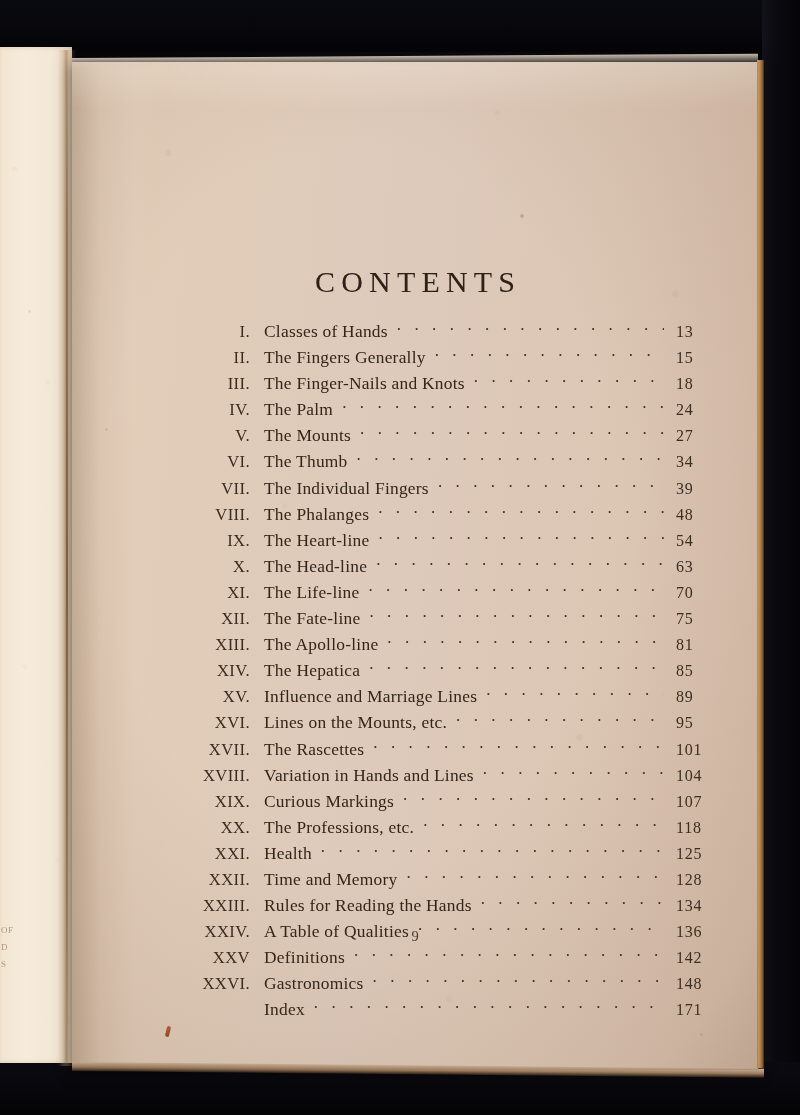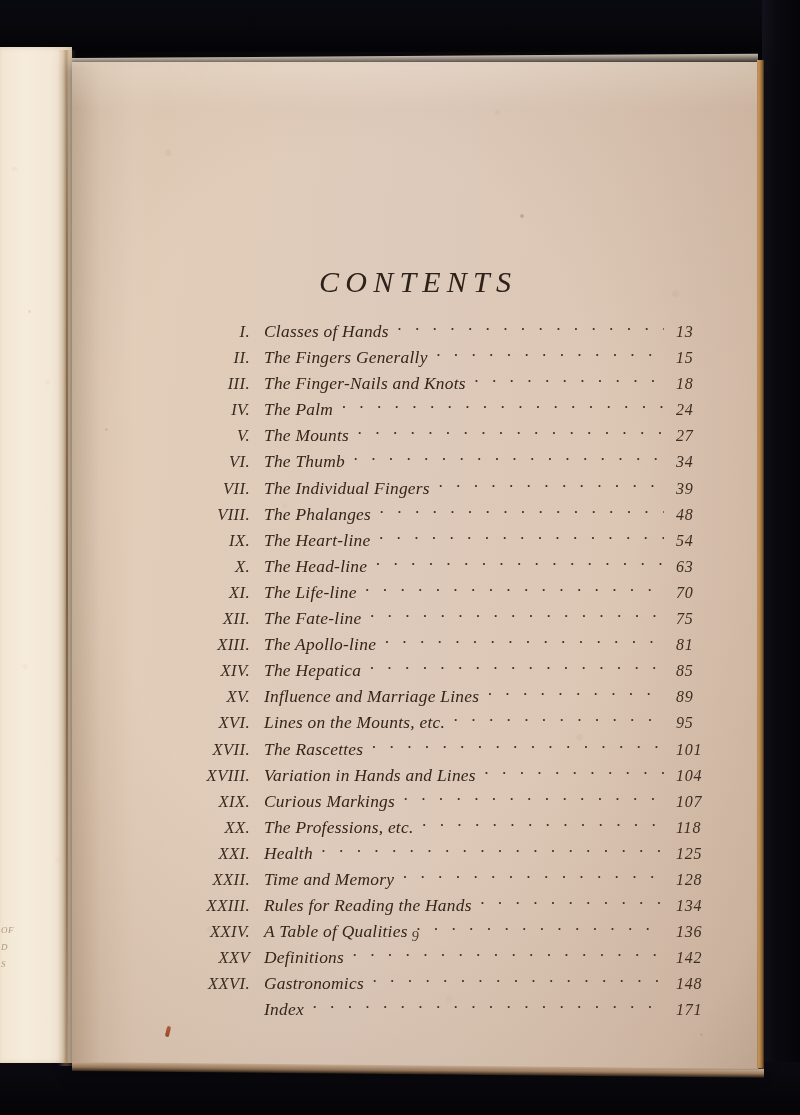--- a/index.html
+++ b/index.html
@@ -10,21 +10,20 @@
   body {
     font-family: "Liberation Serif", "DejaVu Serif", serif;
   }
 
   #scene {
     position: relative;
     width: 800px;
     height: 1115px;
     background: #050507;
     overflow: hidden;
-    font-style: italic;
   }
 
   
   .cover-backdrop {
     position: absolute;
     inset: 0;
     background:
       radial-gradient(ellipse at 50% 40%, #131218 0%, #08080b 55%, #010103 100%);
   }
   .cover-right-bevel {

